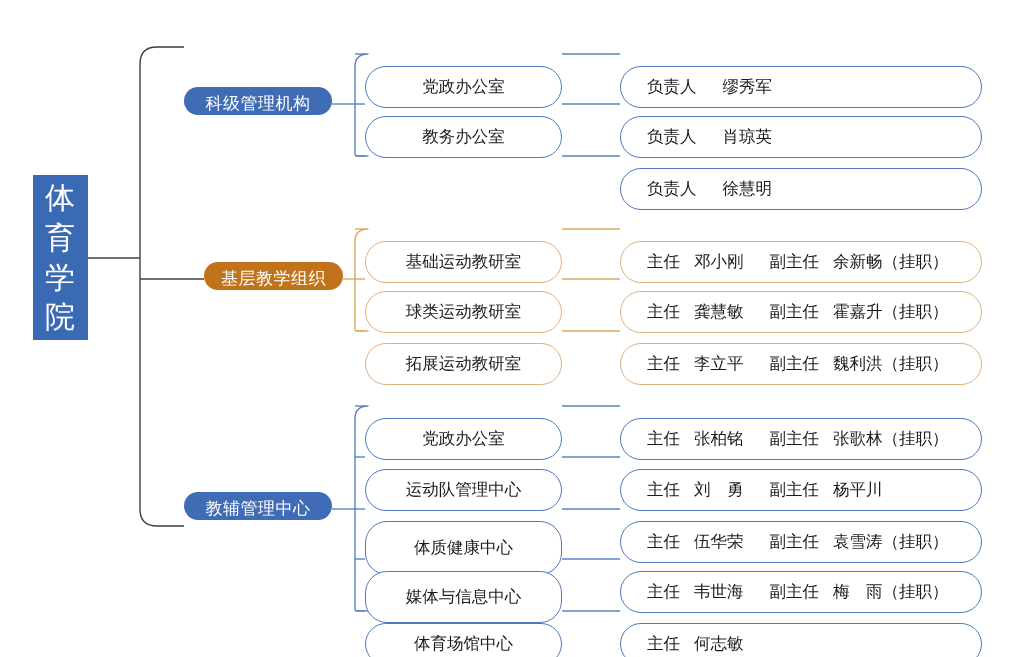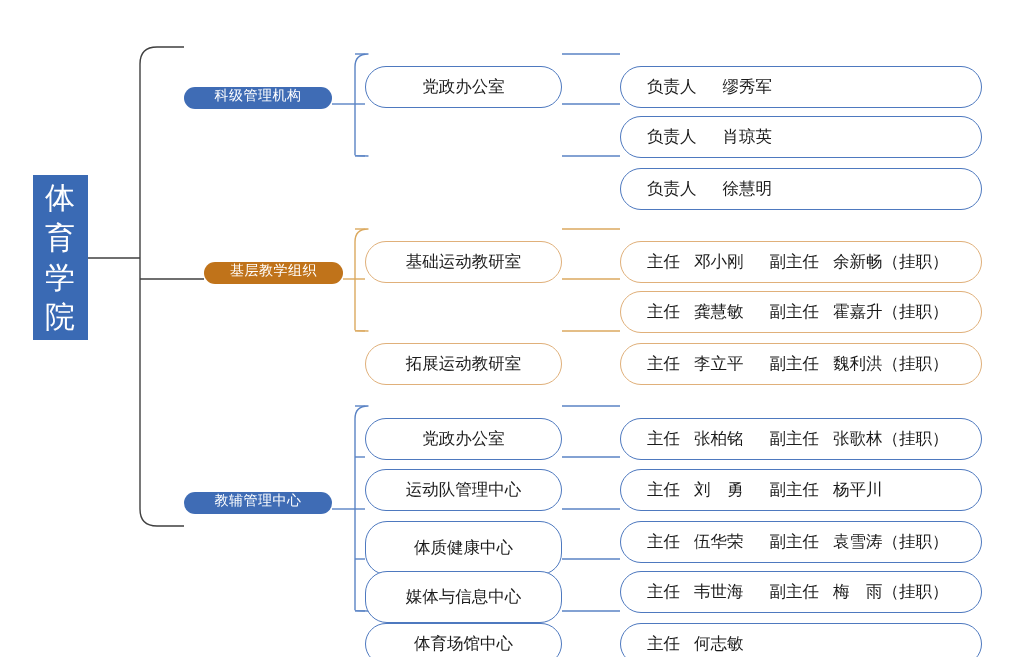--- a/index.html
+++ b/index.html
@@ -45,27 +45,27 @@
     box-sizing: border-box;
     z-index: 3;
   }
   .root-node span {
     display: block;
   }
 
   
   .category-pill {
     position: absolute;
-    height: 22px;
+    height: 28px;
     border-radius: 17px;
     color: #ffffff;
     display: flex;
-    align-items: flex-start;
+    align-items: flex-end;
     justify-content: center;
-    font-size: 14px;
+    font-size: 17px;
     letter-spacing: 0.5px;
     white-space: nowrap;
     box-sizing: border-box;
     z-index: 3;
   }
   .category-pill.blue  { background: #3f6cb5; }
   .category-pill.brown { background: #c0731a; }
 
   
   .node-box {
@@ -177,20 +177,23 @@
   <div class="category-pill brown" style="left:204px; top:262px; width:139px;">
     <span>基层教学组织</span>
   </div>
   <div class="category-pill blue" style="left:184px; top:492px; width:148px;">
     <span>教辅管理中心</span>
   </div>
 
   <div class="node-box dept" style="left:365px; top:33px; width:197px; height:42px;">
     <span>党政办公室</span>
   </div>
+  <div class="node-box dept" style="left:365px; top:83px; width:197px; height:42px;">
+    <span>教务办公室</span>
+  </div>
 
   <div class="node-box person" style="left:620px; top:33px; width:362px; height:42px;">
     <span class="person-inner">
       <span class="role-label">负责人</span>
       <span class="gap-b"></span>
       <span class="person-name">缪秀军</span>
     </span>
   </div>
   <div class="node-box person" style="left:620px; top:83px; width:362px; height:42px;">
     <span class="person-inner">
@@ -203,20 +206,23 @@
     <span class="person-inner">
       <span class="role-label">负责人</span>
       <span class="gap-b"></span>
       <span class="person-name">徐慧明</span>
     </span>
   </div>
 
   <div class="node-box dept orange" style="left:365px; top:208px; width:197px; height:42px;">
     <span>基础运动教研室</span>
   </div>
+  <div class="node-box dept orange" style="left:365px; top:258px; width:197px; height:42px;">
+    <span>球类运动教研室</span>
+  </div>
   <div class="node-box dept orange" style="left:365px; top:310px; width:197px; height:42px;">
     <span>拓展运动教研室</span>
   </div>
 
   <div class="node-box person orange" style="left:620px; top:208px; width:362px; height:42px;">
     <span class="person-inner">
       <span class="role-label">主任</span>
       <span class="gap-a"></span>
       <span class="person-name">邓小刚</span>
       <span class="gap-b"></span>

